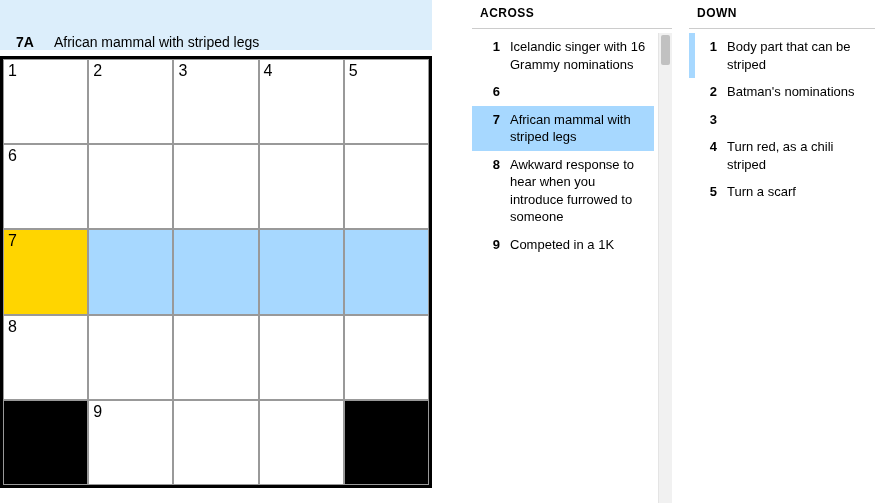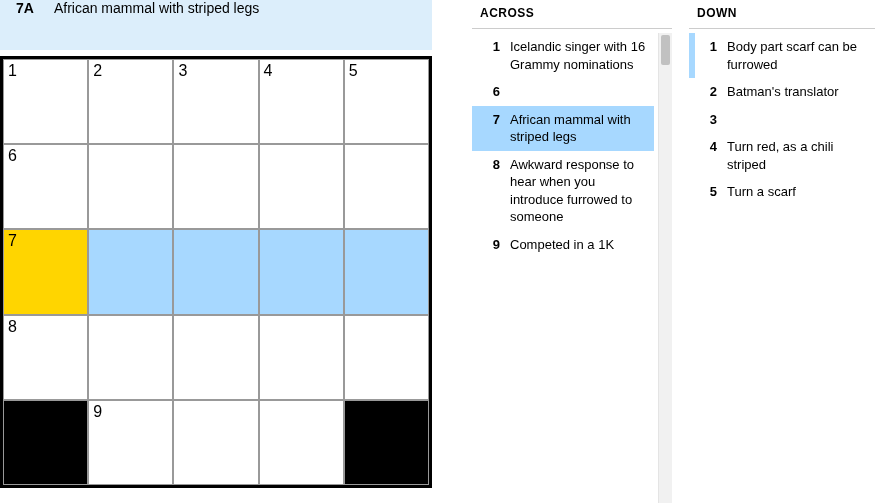--- a/index.html
+++ b/index.html
@@ -14,21 +14,21 @@
   .left-col {
     width: 440px;
     display: flex;
     flex-direction: column;
     padding: 0;
   }
   .clue-bar {
     background: #dceefb;
     height: 50px;
     display: flex;
-    align-items: flex-start;
+    align-items: flex-end;
     padding: 0 16px;
     font-size: 14px;
   }
   .clue-bar .num {
     font-weight: bold;
     margin-right: 20px;
   }
   .grid-wrap {
     padding-top: 6px;
   }
@@ -209,25 +209,25 @@
           <div class="thumb"></div>
         </div>
     </div>
   </div>
   <div class="clue-col">
     <h3>DOWN</h3>
     <div class="clue-list-wrap">
       <ol class="clue-list" id="down-list">
           <li class="related">
             <span class="cn">1</span>
-            <span class="ct">Body part scarf can be furrowed</span>
+            <span class="ct">Body part that can be striped</span>
           </li>
           <li>
             <span class="cn">2</span>
-            <span class="ct">Batman's translator</span>
+            <span class="ct">Batman's nominations</span>
           </li>
           <li>
             <span class="cn">3</span>
           </li>
           <li>
             <span class="cn">4</span>
             <span class="ct">Turn red, as a chili striped</span>
           </li>
           <li>
             <span class="cn">5</span>

